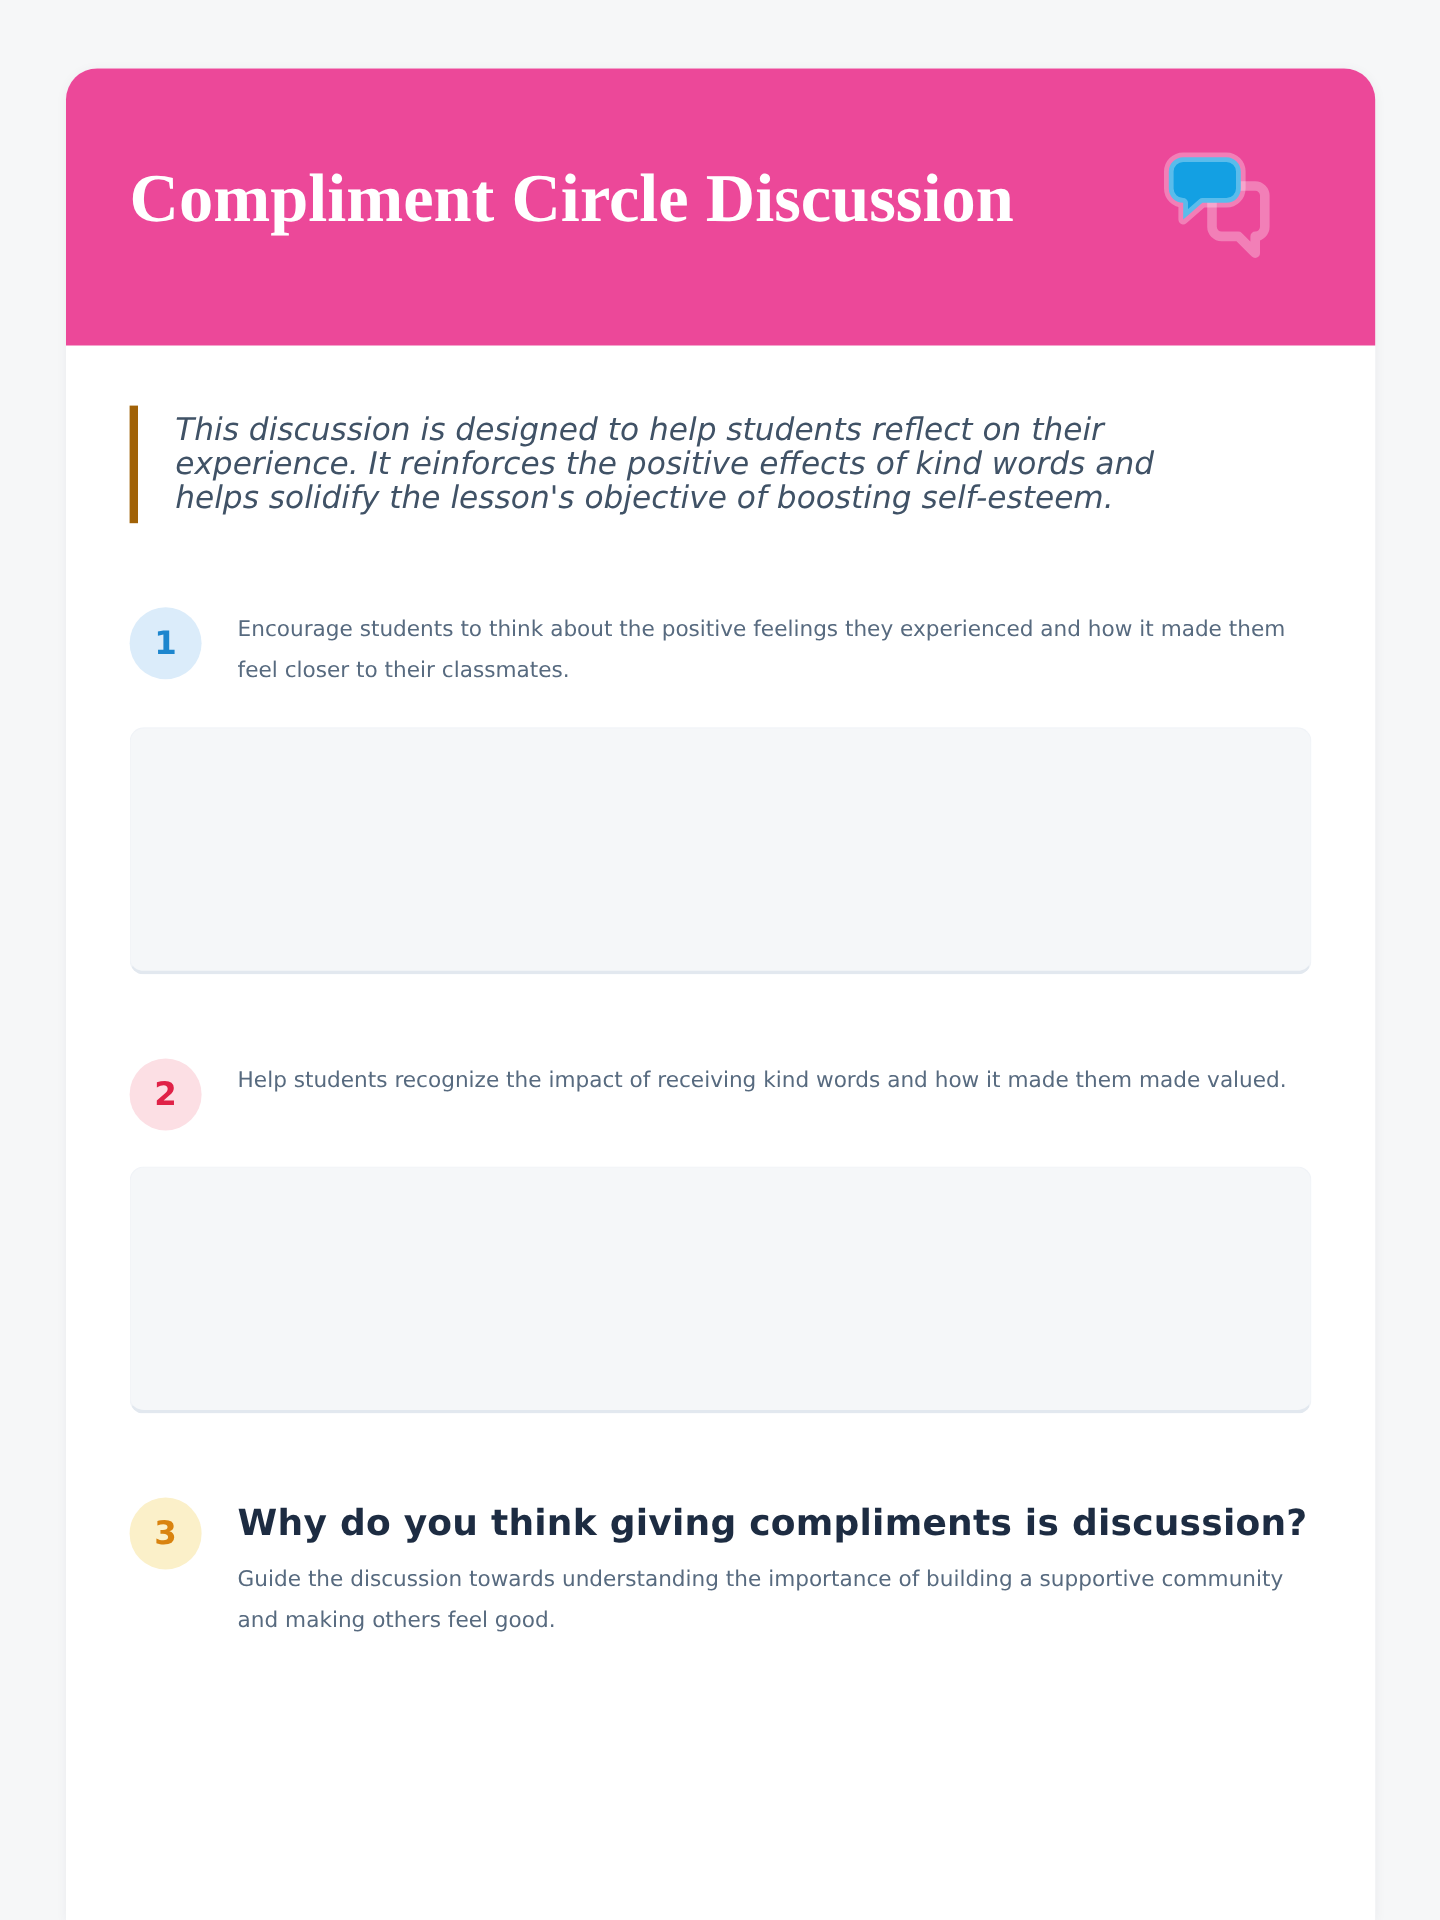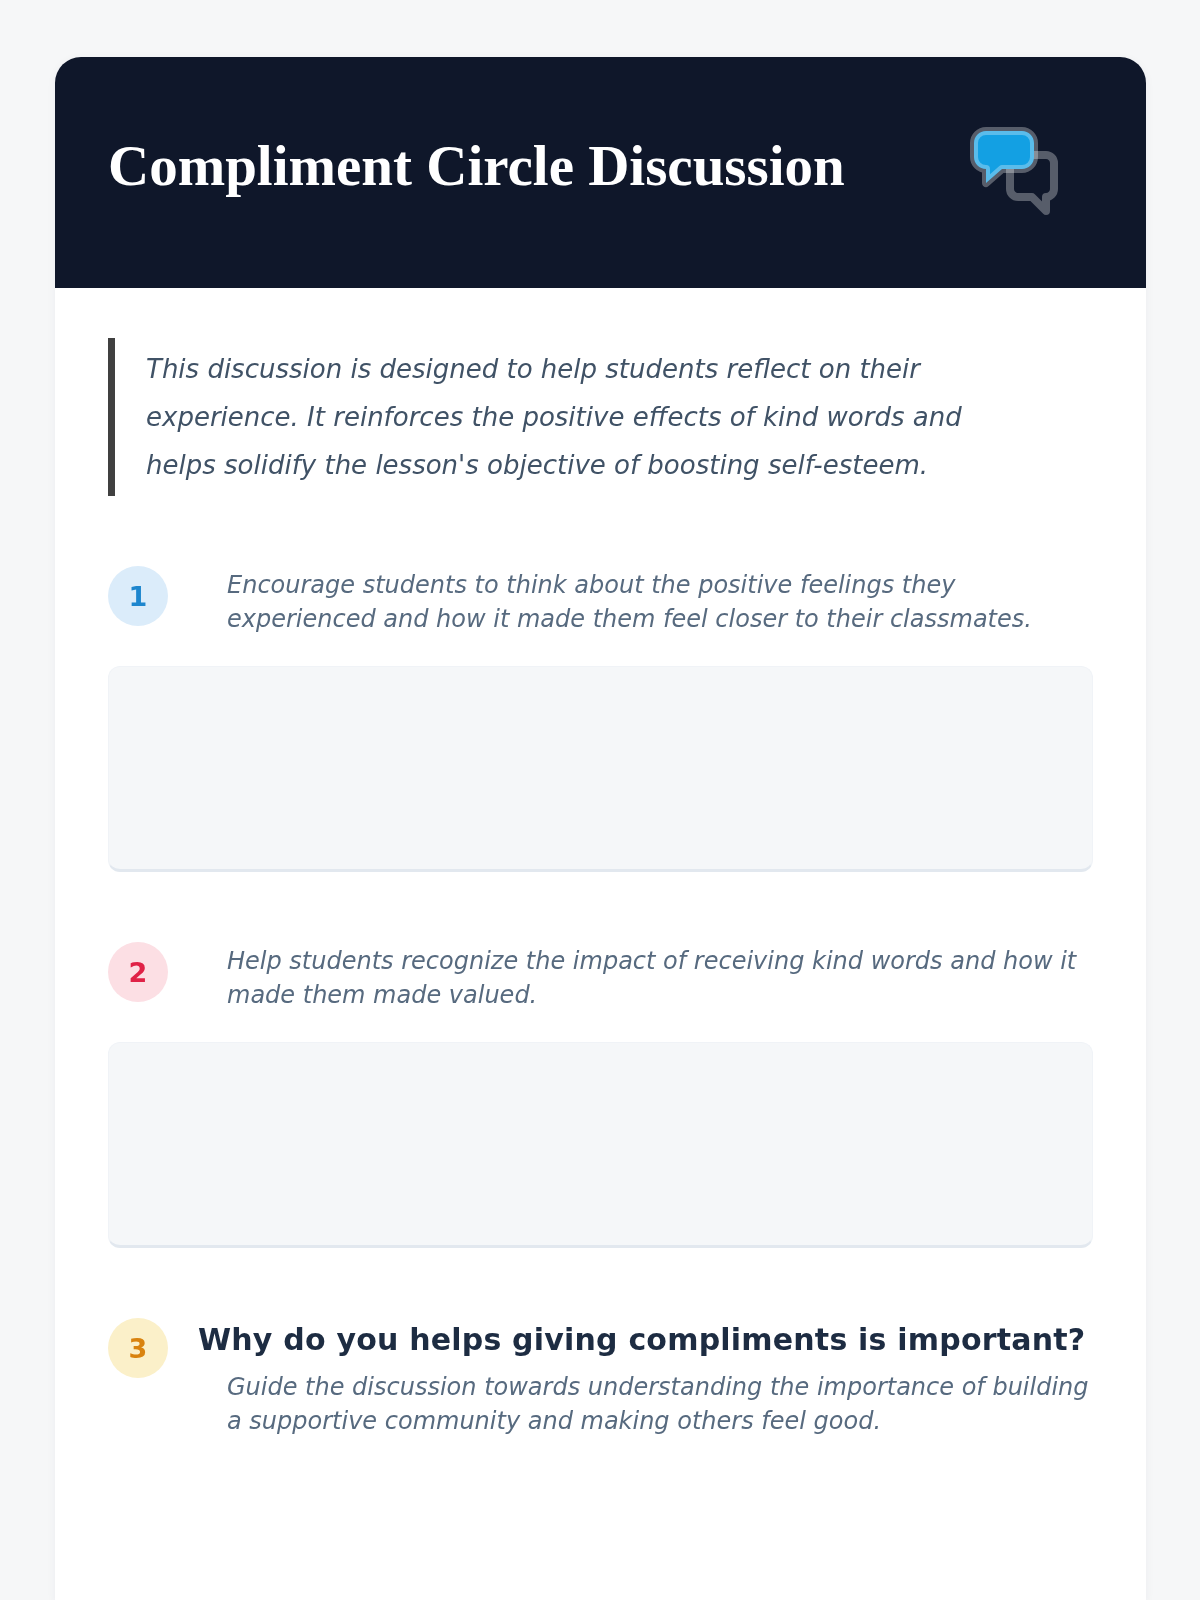--- a/index.html
+++ b/index.html
@@ -37,25 +37,25 @@
   .page-subtitle {
     font-size: 26px;
     color: rgba(255,255,255,0.92);
     letter-spacing: 0.2px;
   }
   .header-icon { margin-right: 30px; flex: 0 0 auto; }
 
   .content { padding: 50px 53px 60px 53px; }
 
   .intro {
-    border-left: 7px solid #404040;
+    border-left: 7px solid #a16207;
     padding: 7px 0 7px 31px;
     font-style: italic;
     font-size: 26px;
-    line-height: 48px;
+    line-height: 28px;
     color: #405266;
     max-width: 905px;
   }
 
   .section { margin-top: 70px; }
   .q-row { display: flex; gap: 30px; align-items: flex-start; }
   .badge {
     width: 60px; height: 60px;
     border-radius: 50%;
     flex: 0 0 auto;
@@ -65,42 +65,40 @@
   .q-text { padding-top: 2px; }
   .q-title {
     font-size: 30px;
     font-weight: bold;
     color: #1d2c42;
     line-height: 40px;
     margin-bottom: 10px;
     letter-spacing: 0.2px;
   }
   .q-hint {
-    font-size: 24px;
-    font-style: italic;
+    font-size: 18px;
     color: #576a7f;
     line-height: 34px;
     max-width: 880px;
-    margin-left: 29px;
   }
   .answer-box {
     margin-top: 30px;
     height: 206px;
     background: #f5f7f9;
     border: 1px solid #f0f3f7;
     border-bottom: 3px solid #e2e8ef;
     border-radius: 12px;
   }
 </style>
 </head>
 <body>
 
 <div class="card">
 
-  <div class="header" style="background: #0f172a; margin-top: 25px;">
+  <div class="header" style="background: #ec4899; margin-top: 25px;">
     <div class="header-text">
       <div class="page-title">Compliment Circle Discussion</div>
     </div>
     <div class="header-icon">
       <svg width="100" height="100" viewBox="0 0 100 100" fill="none">
         <path d="M54 34 H82 C86.4 34 90 37.6 90 42 V68 C90 72.4 86.4 76 82 76 V90 L68 76 H54 C49.6 76 46 72.4 46 68 V42 C46 37.6 49.6 34 54 34 Z" stroke="rgba(255,255,255,0.3)" stroke-width="8" stroke-linejoin="round"></path>
         <path d="M22 10 H58 C64.6 10 70 15.4 70 22 V36 C70 42.6 64.6 48 58 48 H38 L22 62 V48 C15.4 48 10 42.6 10 36 V22 C10 15.4 15.4 10 22 10 Z" fill="#13a0e3" stroke="rgba(255,255,255,0.3)" stroke-width="8" stroke-linejoin="round"></path>
       </svg>
     </div>
   </div>
@@ -126,21 +124,21 @@
           <div class="q-hint">Help students recognize the impact of receiving kind words and how it made them made valued.</div>
         </div>
       </div>
       <div class="answer-box"></div>
     </div>
 
     <div class="section">
       <div class="q-row">
         <div class="badge" style="background: rgb(251, 240, 201); color: rgb(217, 131, 15);">3</div>
         <div class="q-text">
-          <div class="q-title">Why do you helps giving compliments is important?</div>
+          <div class="q-title">Why do you think giving compliments is discussion?</div>
           <div class="q-hint">Guide the discussion towards understanding the importance of building a supportive community and making others feel good.</div>
         </div>
       </div>
 
     </div>
 
   </div>
 </div>
 
 </body></html>

